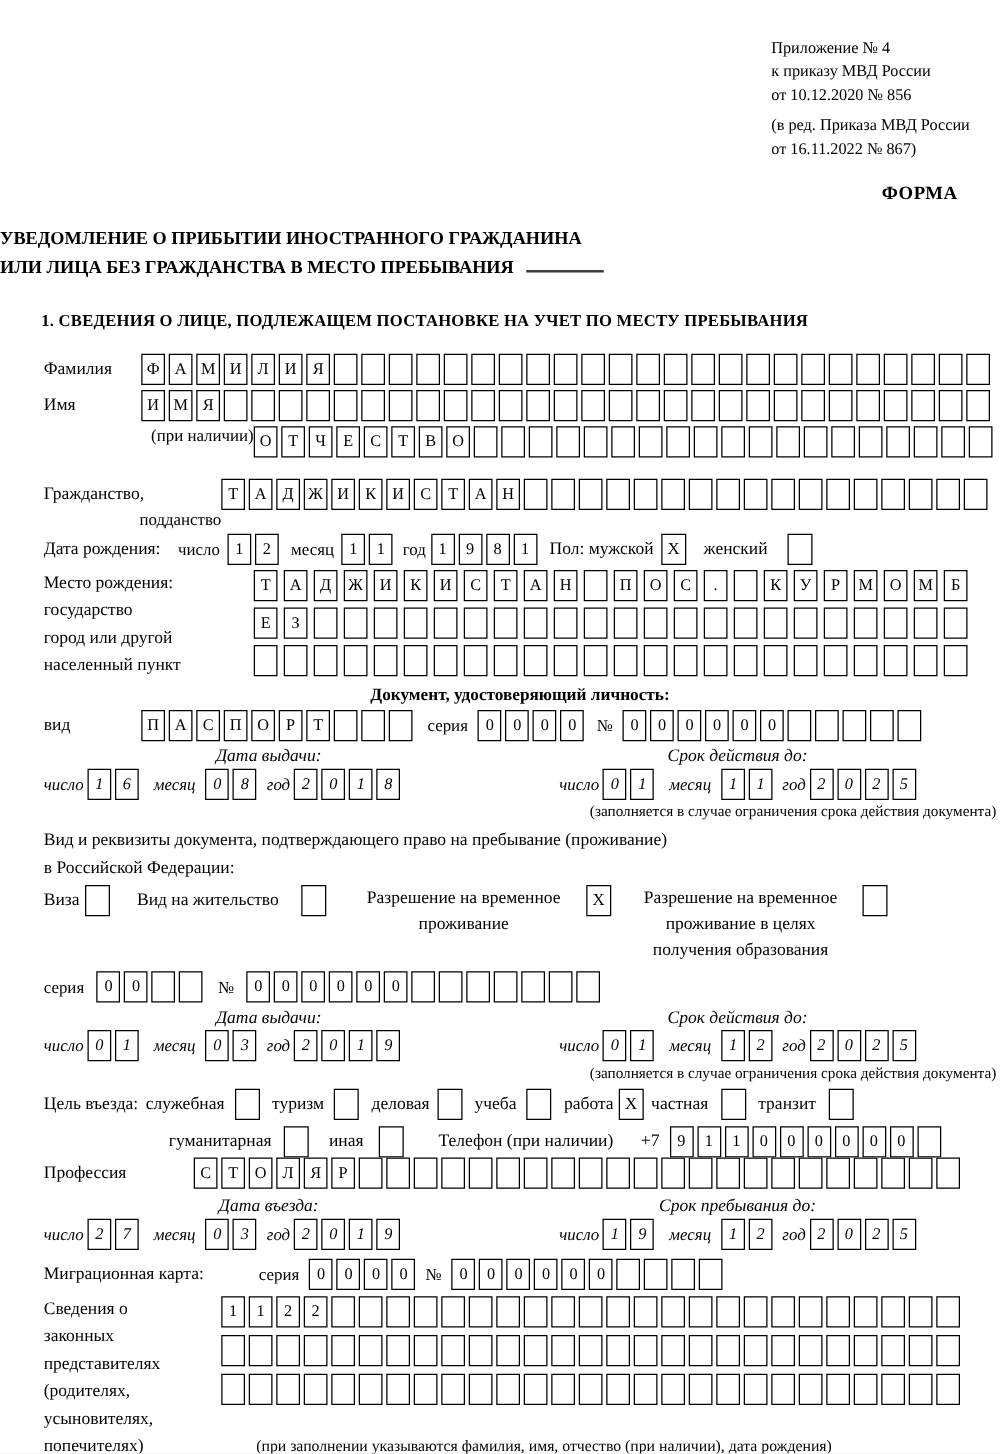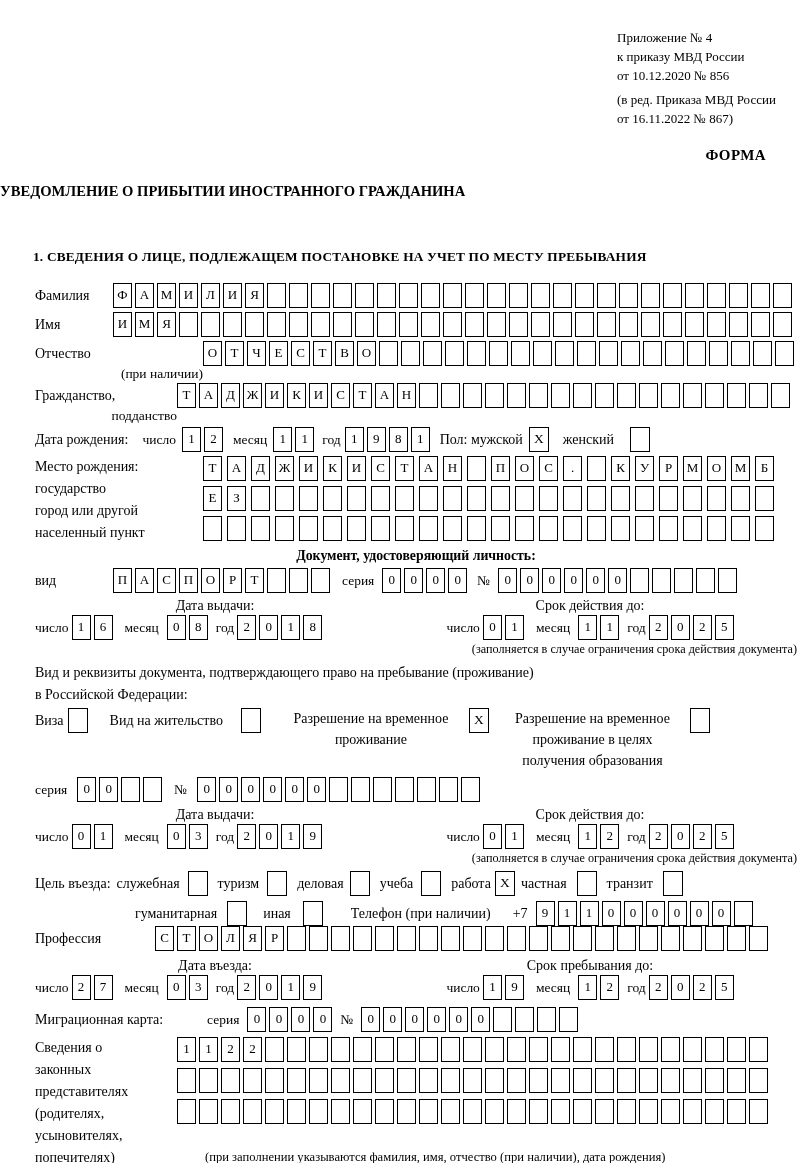--- a/index.html
+++ b/index.html
@@ -18,21 +18,21 @@
   .section { position:absolute; top:249px; left:33px; width:750px; font-weight:bold; font-size:13.3px; letter-spacing:.2px; white-space:nowrap; }
   .content { position:absolute; top:276px; left:35px; width:762px; font-size:14px; }
   .frow { display:flex; align-items:flex-start; }
   .lblcol { flex:0 0 auto; line-height:25px; font-size:14px; }
   .sub { line-height:16px; font-size:13.5px;text-align:right; }
   .boxes { display:flex; gap:3px; flex:0 0 auto; }
   .boxes.wide { gap:5px; }
   .cell { flex:0 0 auto; width:19px; height:25px; border:1.6px solid #000; text-align:center; font-size:13px; line-height:21px; background:#fff; }
   .cb { flex:0 0 auto; width:20px; height:25px; border:1.6px solid #000; text-align:center; font-size:13.5px; line-height:21px; background:#fff; }
   .center-bold { text-align:center; font-weight:bold; font-size:13.8px; line-height:19px; }
-  .drow { display:flex; }
+  .drow { display:flex;font-style:italic; }
   .dcol { flex:0 0 auto; }
   .dhead { text-align:center; font-size:14px; line-height:18px; }
   .dcells { display:flex; align-items:center; }
   .slbl { font-size:13.5px; line-height:25px; flex:0 0 auto; }
   .note { font-size:12.2px; line-height:15px; }
   .optml { display:inline-block; text-align:center; line-height:21px; font-size:14px; }
 </style>
 </head>
 <body>
 
@@ -43,20 +43,23 @@
     <div>к приказу МВД России</div>
     <div>от 10.12.2020 № 856</div>
     <div class="gap">(в ред. Приказа МВД России</div>
     <div>от 16.11.2022 № 867)</div>
   </div>
 
   <div class="forma">ФОРМА</div>
 
   <div class="title">
     <div>УВЕДОМЛЕНИЕ О ПРИБЫТИИ ИНОСТРАННОГО ГРАЖДАНИНА</div>
+    <div>
+      <span>ИЛИ ЛИЦА БЕЗ ГРАЖДАНСТВА В МЕСТО ПРЕБЫВАНИЯ</span><span class="title-underline"></span>
+    </div>
   </div>
 
   <div class="section">1. СВЕДЕНИЯ О ЛИЦЕ, ПОДЛЕЖАЩЕМ ПОСТАНОВКЕ НА УЧЕТ ПО МЕСТУ ПРЕБЫВАНИЯ</div>
 
   <div class="content">
 
     <div class="frow" style="margin-top:7px">
       <div class="lblcol" style="width:78px">Фамилия</div>
       <div class="boxes">
           <span class="cell">Ф</span>
@@ -125,21 +128,20 @@
           <span class="cell"></span>
           <span class="cell"></span>
           <span class="cell"></span>
           <span class="cell"></span>
           <span class="cell"></span>
         </div>
     </div>
 
     <div class="frow" style="margin-top:4px; height:42px">
       <div class="lblcol" style="width:168px">
-        <div>Отчество</div>
         <div class="sub">(при наличии)</div>
       </div>
       <div class="boxes">
           <span class="cell">О</span>
           <span class="cell">Т</span>
           <span class="cell">Ч</span>
           <span class="cell">Е</span>
           <span class="cell">С</span>
           <span class="cell">Т</span>
           <span class="cell">В</span>

